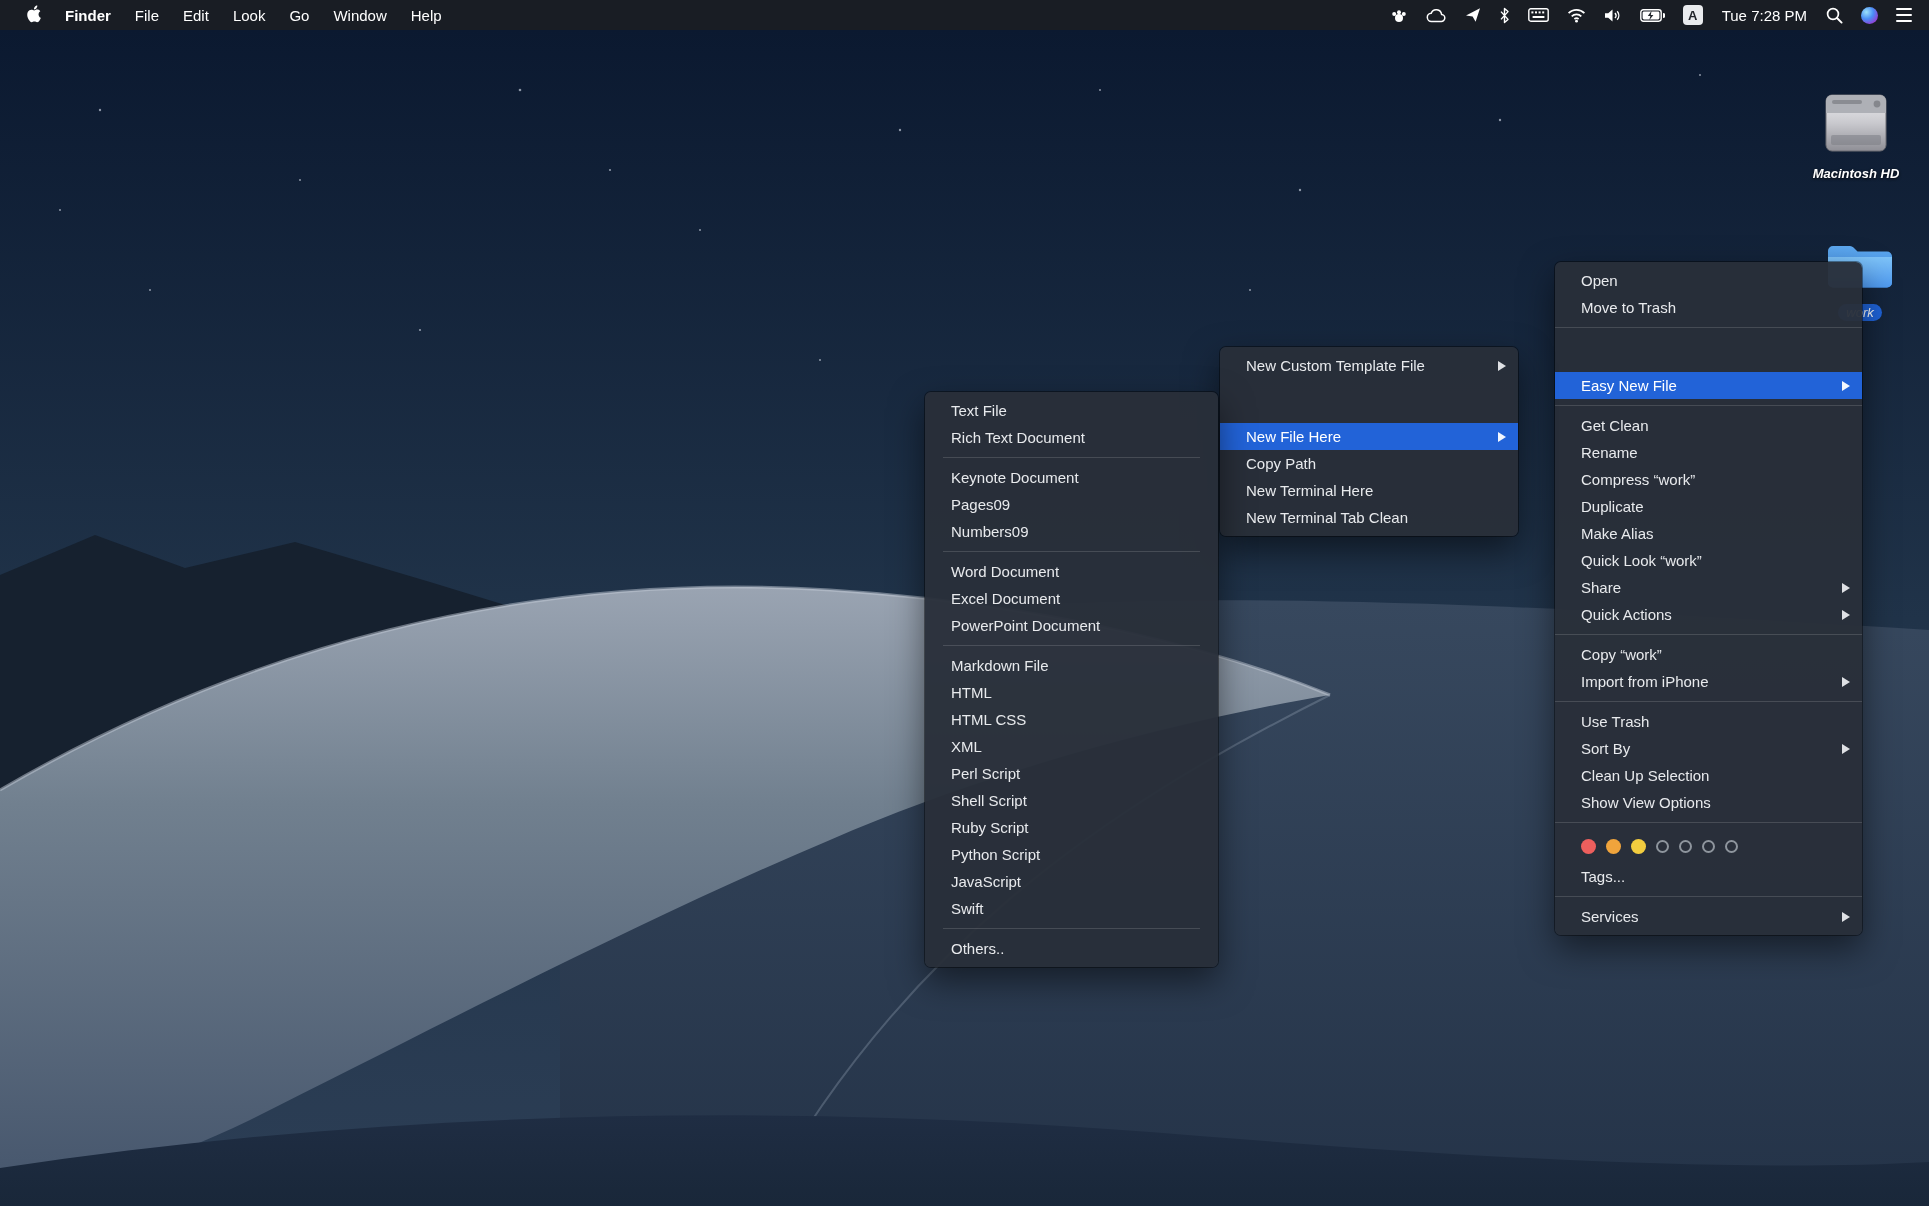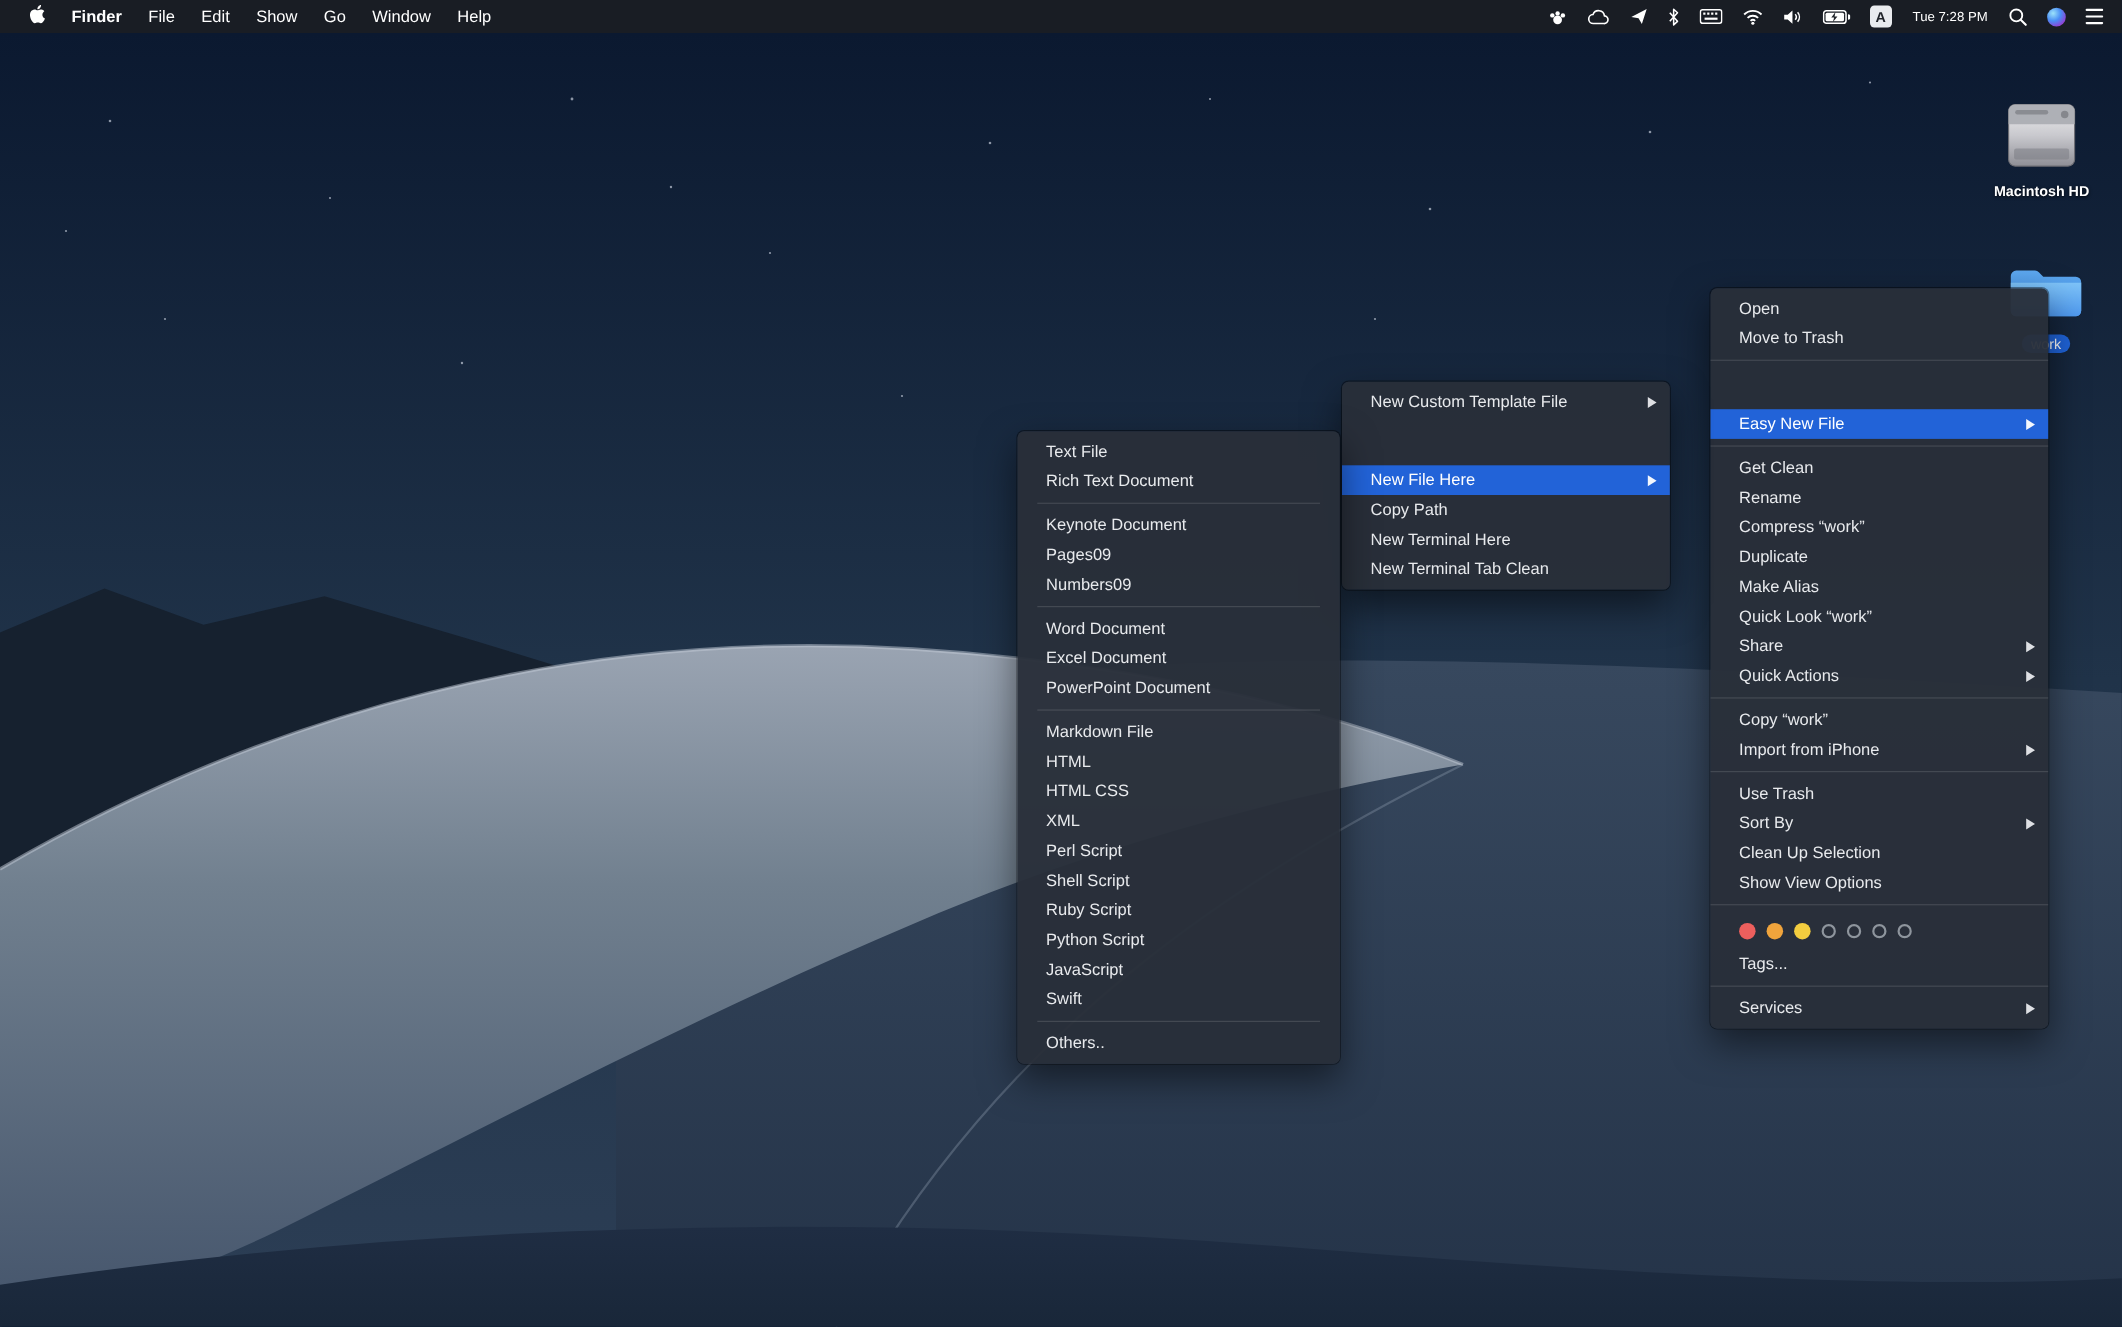--- a/index.html
+++ b/index.html
@@ -16,38 +16,39 @@
   .mb-right { margin-left:auto; display:flex; align-items:center; padding-right:8px; height:100%; }
   .mb-item { padding:0 12px; height:100%; display:flex; align-items:center; white-space:nowrap; }
   .mb-item.appname { font-weight:bold; }
   .mb-ic { padding:0 9px; height:100%; display:flex; align-items:center; }
   .mb-ic svg { display:block; }
   .input-box {
     margin:0 9px; width:20px; height:20px; padding:0; border-radius:4px;
     background:#e9ebee; color:#1d2averse; color:#21242a; font-weight:bold; font-size:13px;
     display:flex; align-items:center; justify-content:center;
   }
-  .clock { padding:0 10px; font-size:12px; }
+  .clock { padding:0 10px; font-size:15px; }
   .siri-ball {
     width:17px; height:17px; border-radius:50%;
     background:radial-gradient(circle at 32% 30%, #9be2fa 0%, #4a8ef5 42%, #8b46d8 74%, #d44a8a 100%);
   }
   .nc-bars { display:flex; flex-direction:column; gap:4px; }
   .nc-bars i { display:block; width:16px; height:2px; background:#fff; border-radius:1px; }
 
   
   .desktop { position:absolute; top:30px; left:0; width:1929px; height:1176px; z-index:0; }
   .desktop svg.bg { position:absolute; top:0; left:0; width:100%; height:100%; }
 
   .dicon { position:absolute; text-align:center; z-index:5; cursor:default; }
   .dicon svg { display:block; margin:0 auto; }
   .icon-label {
     margin-top:6px; font-size:13px; font-weight:bold; color:#fff;
     text-shadow:0 1px 3px rgba(0,0,0,0.85);
     display:inline-block;
+    font-style:italic;
   }
   .icon-label.selected {
     background:#1f63d8; border-radius:9px; padding:1px 8px;
     text-shadow:none; font-weight:normal; font-size:13px;
   }
   #hd-icon { left:1800px; top:88px; width:112px; }
   #folder-icon { left:1821px; top:236px; width:78px; }
 
   
   .menu {
@@ -89,21 +90,21 @@
     <div class="mb-item">
       <span>
         <svg width="15" height="18" viewBox="0 0 15 17">
             <path fill="#fff" d="M12.53,8.88c0-2.08,1.7-3.08,1.78-3.13c-0.97-1.42-2.48-1.61-3.02-1.63C10.01,3.99,8.78,4.88,8.13,4.88 c-0.65,0-1.66-0.74-2.73-0.72C3.99,4.18,2.68,4.98,1.96,6.23c-1.47,2.55-0.38,6.32,1.06,8.39c0.7,1.01,1.54,2.15,2.64,2.11 c1.06-0.04,1.46-0.69,2.74-0.69c1.28,0,1.64,0.69,2.76,0.67c1.14-0.02,1.86-1.03,2.56-2.05c0.81-1.17,1.14-2.31,1.16-2.37 C14.85,12.28,12.53,11.39,12.53,8.88z M10.44,2.76c0.58-0.7,0.97-1.68,0.86-2.65C10.47,0.14,9.46,0.66,8.86,1.36 C8.32,1.98,7.85,2.98,7.98,3.93C8.91,4,9.86,3.46,10.44,2.76z"></path>
           </svg>
       </span>
     </div>
     <div class="mb-item appname">Finder</div>
     <div class="mb-item">File</div>
     <div class="mb-item">Edit</div>
-    <div class="mb-item">Show</div>
+    <div class="mb-item">Look</div>
     <div class="mb-item">Go</div>
     <div class="mb-item">Window</div>
     <div class="mb-item">Help</div>
   </div>
   <div class="mb-right">
     <div class="mb-ic">
       <svg width="18" height="15" viewBox="0 0 18 15" fill="#fff">
           <circle cx="9" cy="10" r="4"></circle>
           <circle cx="4.2" cy="6" r="2"></circle>
           <circle cx="9" cy="4.2" r="2"></circle>

